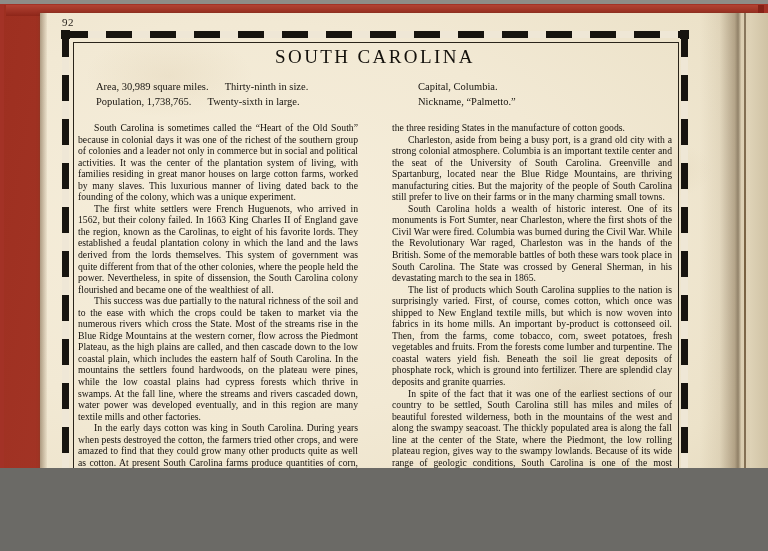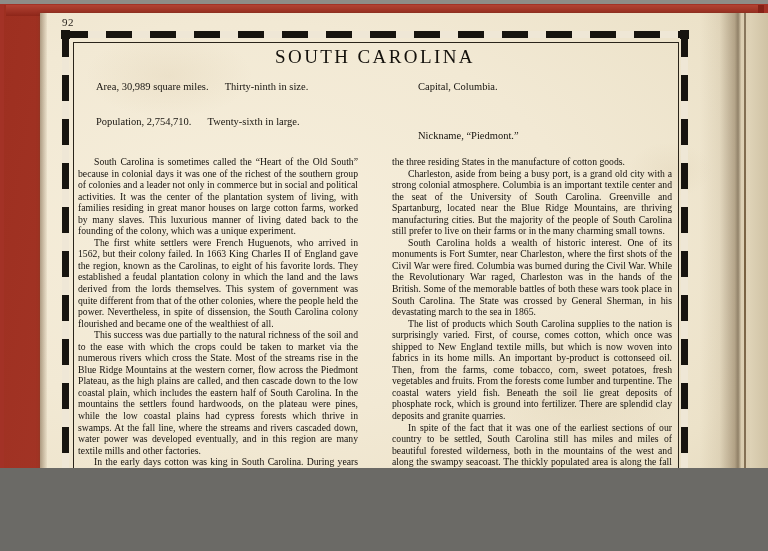--- a/index.html
+++ b/index.html
@@ -173,22 +173,22 @@
   .facts {
     display: flex;
     margin: 0 0 13px 0;
     font-size: 10.5px;
     line-height: 15px;
   }
   .facts-col {
     display: flex;
     flex-direction: column;
   }
-  .facts-left  { width: 322px; padding-left: 18px; gap: 20px; }
-  .facts-right { width: 240px; gap: 34px; }
+  .facts-left  { width: 322px; padding-left: 18px; }
+  .facts-right { width: 240px; }
   .fact-line { white-space: nowrap; }
   .fact-gap { display: inline-block; width: 11px; }
 
   .columns {
     display: flex;
     gap: 34px;
   }
   .col {
     width: 287px;
     font-size: 9.7px;
@@ -259,28 +259,28 @@
     <h1 class="state-title">SOUTH CAROLINA</h1>
 
     <div class="facts">
       <div class="facts-col facts-left">
         <div class="fact-line">
           <span>Area, 30,989 square miles.</span>
           <span class="fact-gap"></span>
           <span>Thirty-ninth in size.</span>
         </div>
         <div class="fact-line">
-          <span>Population, 2,754,710.</span>
+          <span>Population, 1,738,765.</span>
           <span class="fact-gap"></span>
           <span>Twenty-sixth in large.</span>
         </div>
       </div>
       <div class="facts-col facts-right">
         <div class="fact-line">Capital, Columbia.</div>
-        <div class="fact-line">Nickname, “Piedmont.”</div>
+        <div class="fact-line">Nickname, “Palmetto.”</div>
       </div>
     </div>
 
     <div class="columns">
       <div class="col">
         <p>South Carolina is sometimes called the “Heart of the Old South” because in colonial days it was one of the richest of the southern group of colonies and a leader not only in commerce but in social and political activities. It was the center of the plantation system of living, with families residing in great manor houses on large cotton farms, worked by many slaves. This luxurious manner of living dated back to the founding of the colony, which was a unique experiment.</p>
         <p>The first white settlers were French Huguenots, who arrived in 1562, but their colony failed. In 1663 King Charles II of England gave the region, known as the Carolinas, to eight of his favorite lords. They established a feudal plantation colony in which the land and the laws derived from the lords themselves. This system of government was quite different from that of the other colonies, where the people held the power. Nevertheless, in spite of dissension, the South Carolina colony flourished and became one of the wealthiest of all.</p>
         <p>This success was due partially to the natural richness of the soil and to the ease with which the crops could be taken to market via the numerous rivers which cross the State. Most of the streams rise in the Blue Ridge Mountains at the western corner, flow across the Piedmont Plateau, as the high plains are called, and then cascade down to the low coastal plain, which includes the eastern half of South Carolina. In the mountains the settlers found hardwoods, on the plateau were pines, while the low coastal plains had cypress forests which thrive in swamps. At the fall line, where the streams and rivers cascaded down, water power was developed eventually, and in this region are many textile mills and other factories.</p>
         <p>In the early days cotton was king in South Carolina. During years when pests destroyed the cotton, the farmers tried other crops, and were amazed to find that they could grow many other products quite as well as cotton. At present South Carolina farms produce quantities of corn, oats and hay, cabbages, sweet potatoes, other vegetables and fruits. Oysters and fish are taken from the sea. Timber is cut in about one half the State, while the quarries yield granite, clay and fertilizers. South Carolina is one of</p>
       </div>

